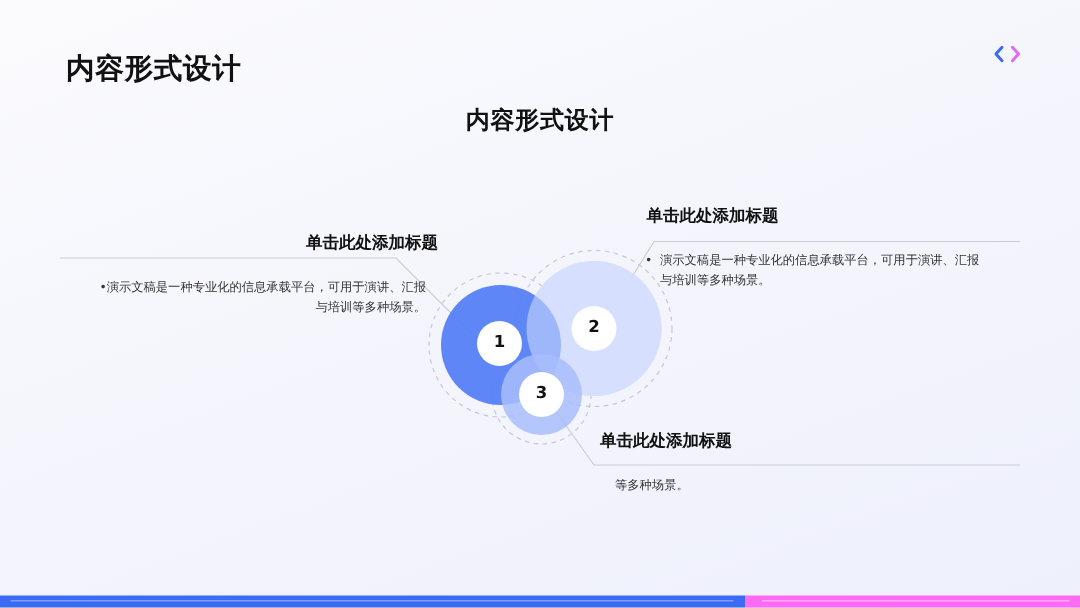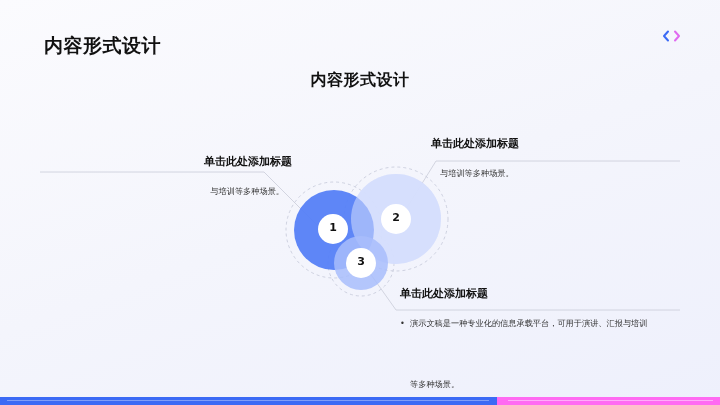--- a/index.html
+++ b/index.html
@@ -69,30 +69,31 @@
   <circle cx="396" cy="219" r="15" fill="#ffffff"></circle>
   <circle cx="361" cy="263" r="15" fill="#ffffff"></circle>
 </svg>
 
 <div class="abs" style="left:318px;top:221px;width:30px;text-align:center;font-size:11px;font-weight:bold;color:#111;">1</div>
 <div class="abs" style="left:381px;top:211px;width:30px;text-align:center;font-size:11px;font-weight:bold;color:#111;">2</div>
 <div class="abs" style="left:346px;top:255px;width:30px;text-align:center;font-size:11px;font-weight:bold;color:#111;">3</div>
 
 <div class="abs item-title" style="left:120px;top:154px;width:172px;text-align:right;">单击此处添加标题</div>
 <div class="abs item-text" style="left:56px;top:185px;width:228px;text-align:right;">
+  <div><span class="bullet">•</span><span>演示文稿是一种专业化的信息承载平台，可用于演讲、汇报</span></div>
   <div>与培训等多种场景。</div>
 </div>
 
 <div class="abs item-title" style="left:431px;top:136px;">单击此处添加标题</div>
 <div class="abs item-text" style="left:430px;top:167px;width:260px;">
+  <div><span class="bullet">•</span><span>演示文稿是一种专业化的信息承载平台，可用于演讲、汇报</span></div>
   <div style="padding-left:10px;">与培训等多种场景。</div>
 </div>
 
 <div class="abs item-title" style="left:400px;top:286px;">单击此处添加标题</div>
 <div class="abs item-text" style="left:400px;top:317px;width:290px;">
-  <div><span class="bullet">•</span><span>演示文稿是一种专业化的信息承载平台，可用于演讲、汇报与培训</span></div>
-  <div style="padding-left:10px;margin-top:48px;">等多种场景。</div>
+  <div style="padding-left:10px;">等多种场景。</div>
 </div>
 
 <div class="abs bar-blue"></div>
 <div class="abs bar-pink"></div>
 <div class="abs bar-line1"></div>
 <div class="abs bar-line2"></div>
 
 </body></html>

